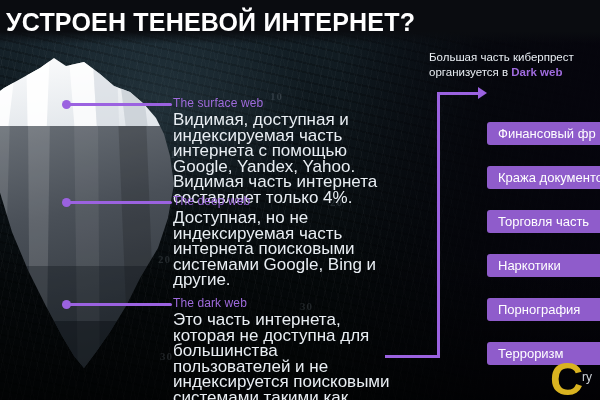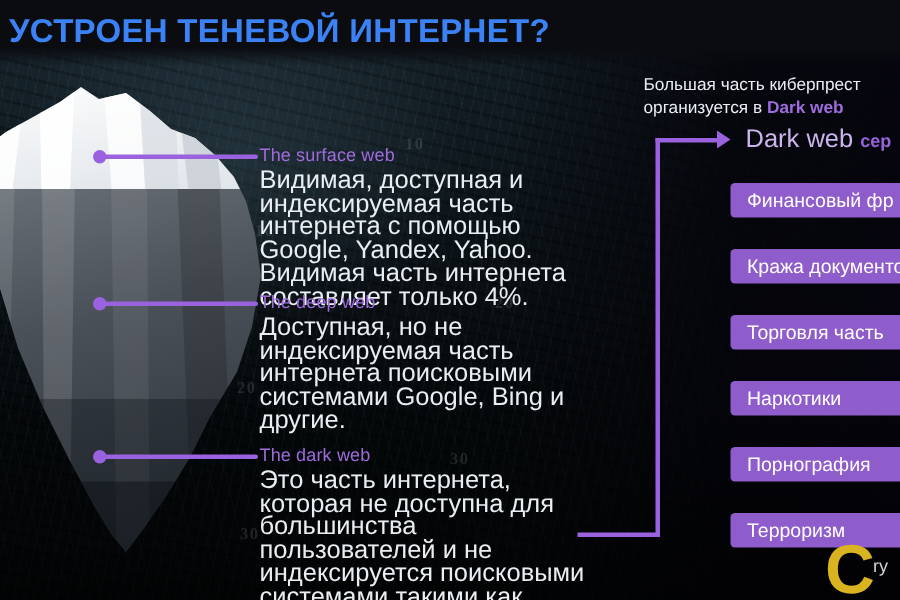--- a/index.html
+++ b/index.html
@@ -53,21 +53,21 @@
     user-select:none;
   }
 
   
   .header-band {
     position:absolute; left:0; top:0; width:600px; height:44px;
     background:linear-gradient(#0a0c10 0%, #0a0c10 72%, rgba(10,12,16,.0) 100%);
   }
   .title {
     position:absolute; left:6px; top:8px;
-    font-size:22px; font-weight:700; color:#3b82f6;
+    font-size:25px; font-weight:700; color:#ffffff;
     letter-spacing:.2px; white-space:nowrap;
   }
 
   
   .berg { position:absolute; left:-12px; top:56px; width:210px; height:330px; }
 
   
   .conn { position:absolute; height:3px; background:#9b62e0; border-radius:2px; }
   .conn-dot {
     position:absolute; width:9px; height:9px; border-radius:50%;
@@ -231,21 +231,20 @@
   <div class="rt-intro">
     <div>Большая    часть    киберпрест</div>
     <div class="line2"><span>организуется   в </span><b>Dark web</b></div>
   </div>
 
   <div class="brk brk-v"></div>
   <div class="brk brk-hb"></div>
   <div class="brk brk-ht"></div>
   <div class="brk-arrow"></div>
 
-  <div class="rt-head"><span>Dark web</span> <span class="sub">сер</span></div>
 
   <div class="pill" style="top:122px;">
     <span>Финансовый фр</span>
   </div>
   <div class="pill" style="top:166px;">
     <span>Кража документо</span>
   </div>
   <div class="pill" style="top:210px;">
     <span>Торговля часть</span>
   </div>

